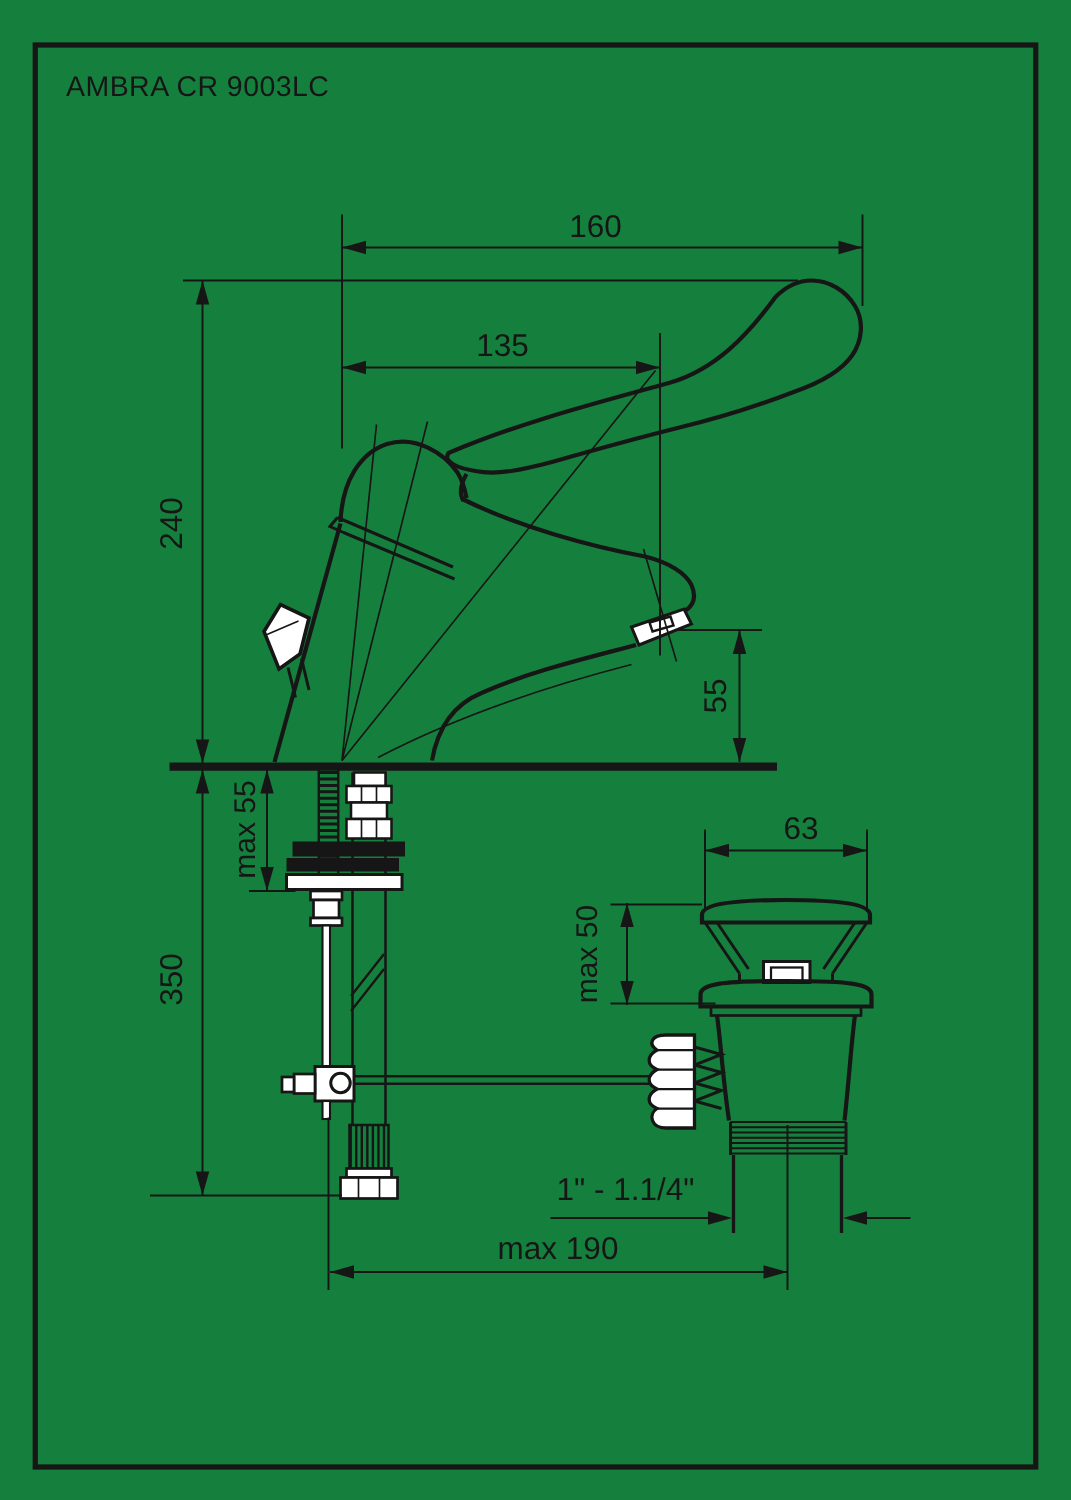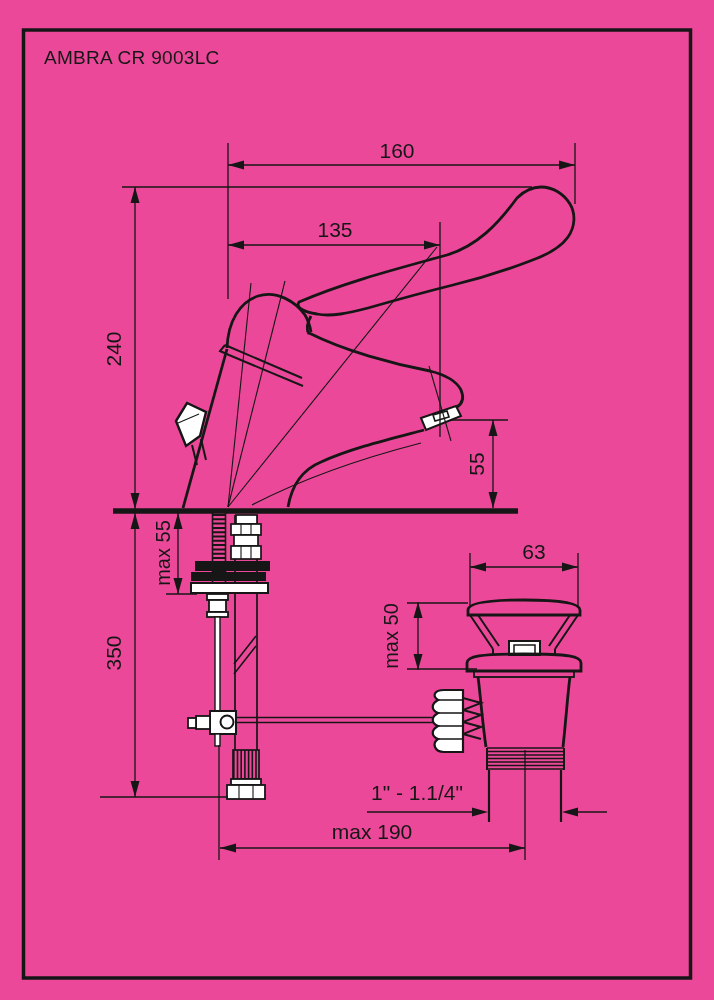--- a/index.html
+++ b/index.html
@@ -1,17 +1,17 @@
 <!DOCTYPE html>
 <html><head>
 <meta charset="utf-8">
 <style>
   html,body{margin:0;padding:0;background:#ffffff;}
   .stage{
-    position:relative;width:714px;height:1000px;background:#ec4899;
+    position:relative;width:714px;height:1000px;background:#15803d;
     font-family:"Liberation Sans", sans-serif;overflow:hidden;
   }
   svg{position:absolute;left:0;top:0;}
   text{fill:#161616;}
   .t-title{font-size:19px;letter-spacing:.3px;}
   .t-dim{font-size:21px;}
   .t-dim-s{font-size:20px;}
   .ln{stroke:#161616;fill:none;}
   .main{stroke-width:2.8;}
   .med{stroke-width:2;}

